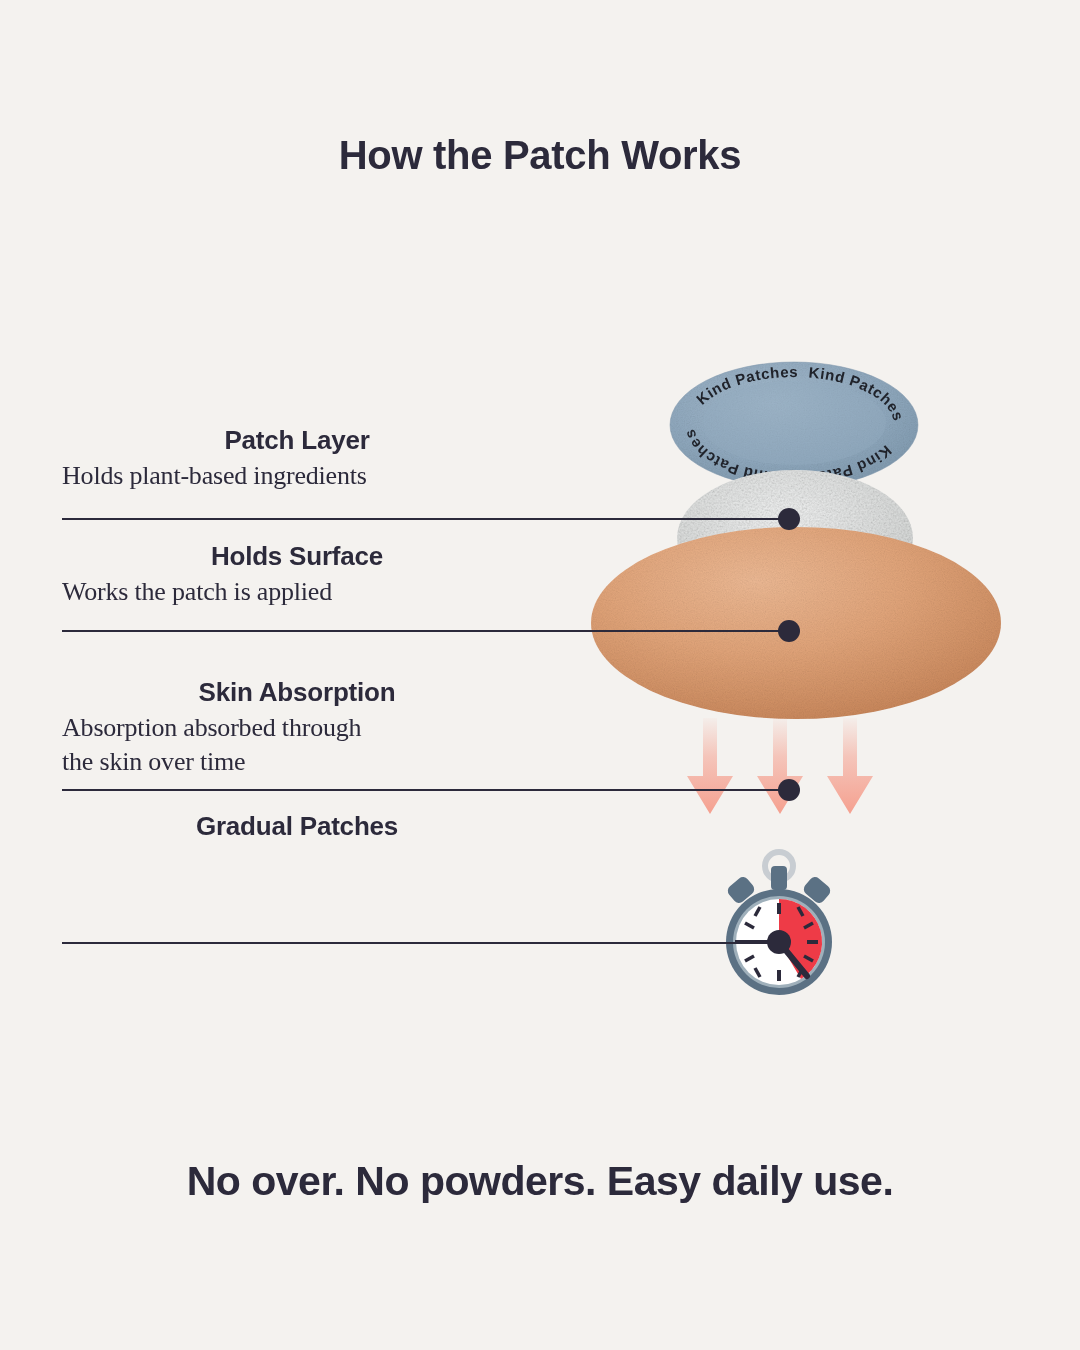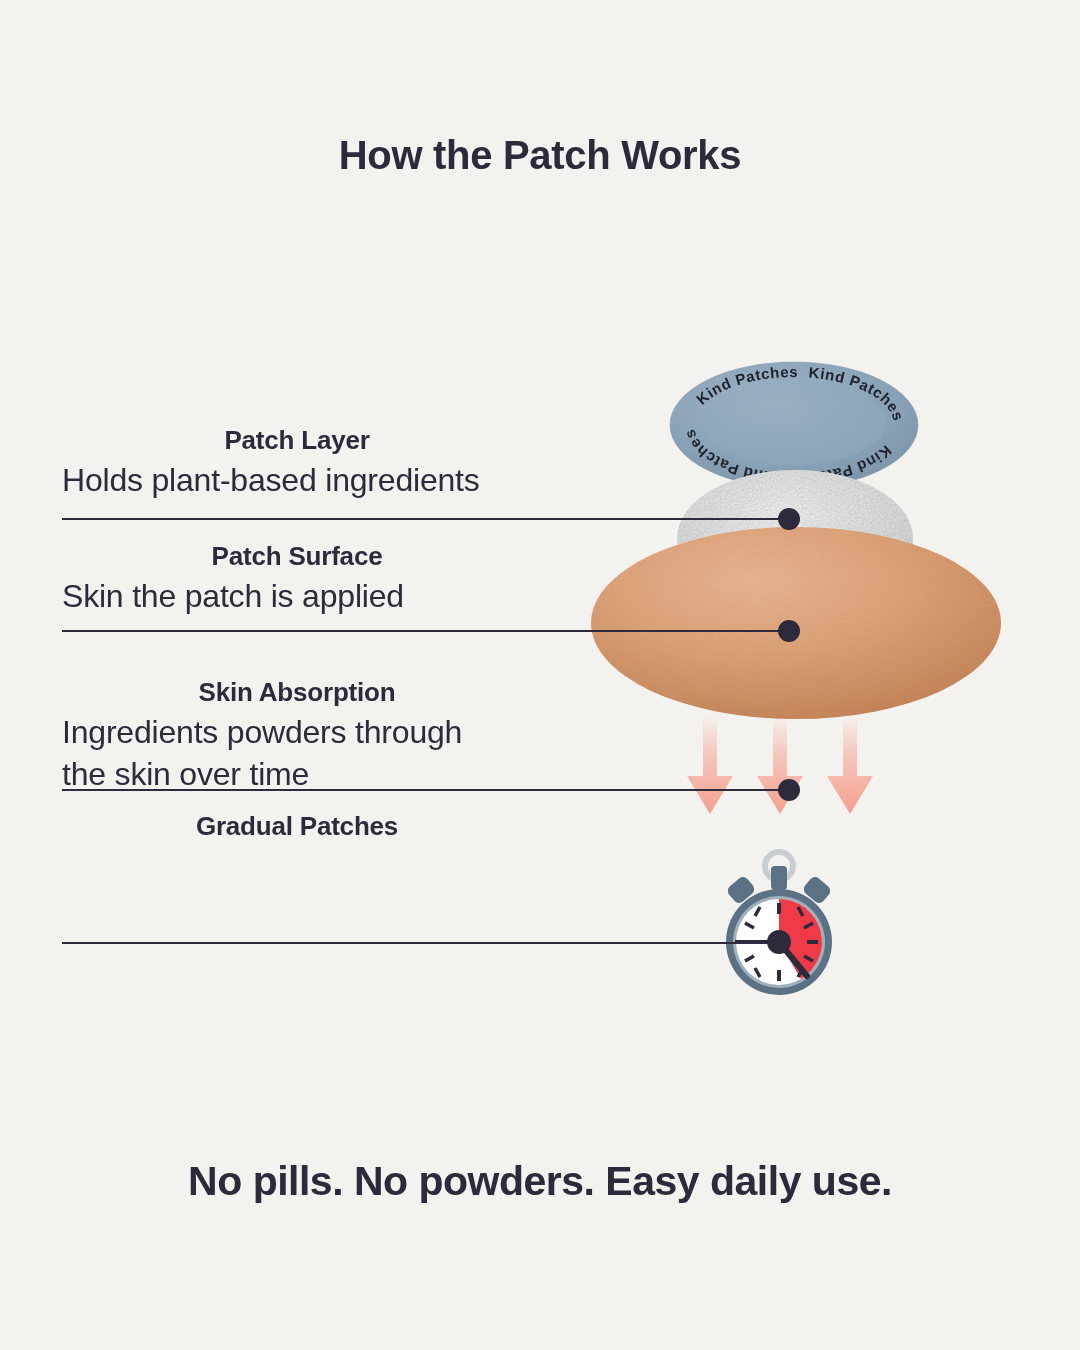--- a/index.html
+++ b/index.html
@@ -58,26 +58,27 @@
   }
   .callout-heading {
     font-size: 26px;
     font-weight: bold;
     letter-spacing: -0.2px;
     line-height: 1.12;
     margin: 0;
     text-align: center;
   }
   .callout-body {
-    font-size: 32px;
+    font-size: 26px;
     font-weight: normal;
     letter-spacing: -0.2px;
     line-height: 1.32;
     margin: 4px 0 0 0;
     white-space: pre-line;
+    font-family: Liberation Serif, serif;
   }
 
   .callout-1 { top: 426px; }
   .callout-2 { top: 542px; }
   .callout-3 { top: 678px; }
   .callout-4 { top: 812px; }
 
   
   .leader {
     position: absolute;
@@ -311,29 +312,29 @@
   <div class="leader-dot" style="left:778px; top:779px;"></div>
 
   <div class="leader" style="top:942px; width:727px;"></div>
 
   <div class="callout callout-1">
     <p class="callout-heading">Patch Layer</p>
     <p class="callout-body">Holds plant-based ingredients</p>
   </div>
 
   <div class="callout callout-2">
-    <p class="callout-heading">Patch Surface</p>
-    <p class="callout-body">Skin the patch is applied</p>
+    <p class="callout-heading">Holds Surface</p>
+    <p class="callout-body">Works the patch is applied</p>
   </div>
 
   <div class="callout callout-3">
     <p class="callout-heading">Skin Absorption</p>
-    <p class="callout-body">Ingredients powders through
+    <p class="callout-body">Absorption absorbed through
 the skin over time</p>
   </div>
 
   <div class="callout callout-4">
     <p class="callout-heading">Gradual Patches</p>
   </div>
 
-  <div class="tagline">No pills. No powders. Easy daily use.</div>
+  <div class="tagline">No over. No powders. Easy daily use.</div>
 
 </div>
 
 </body></html>

